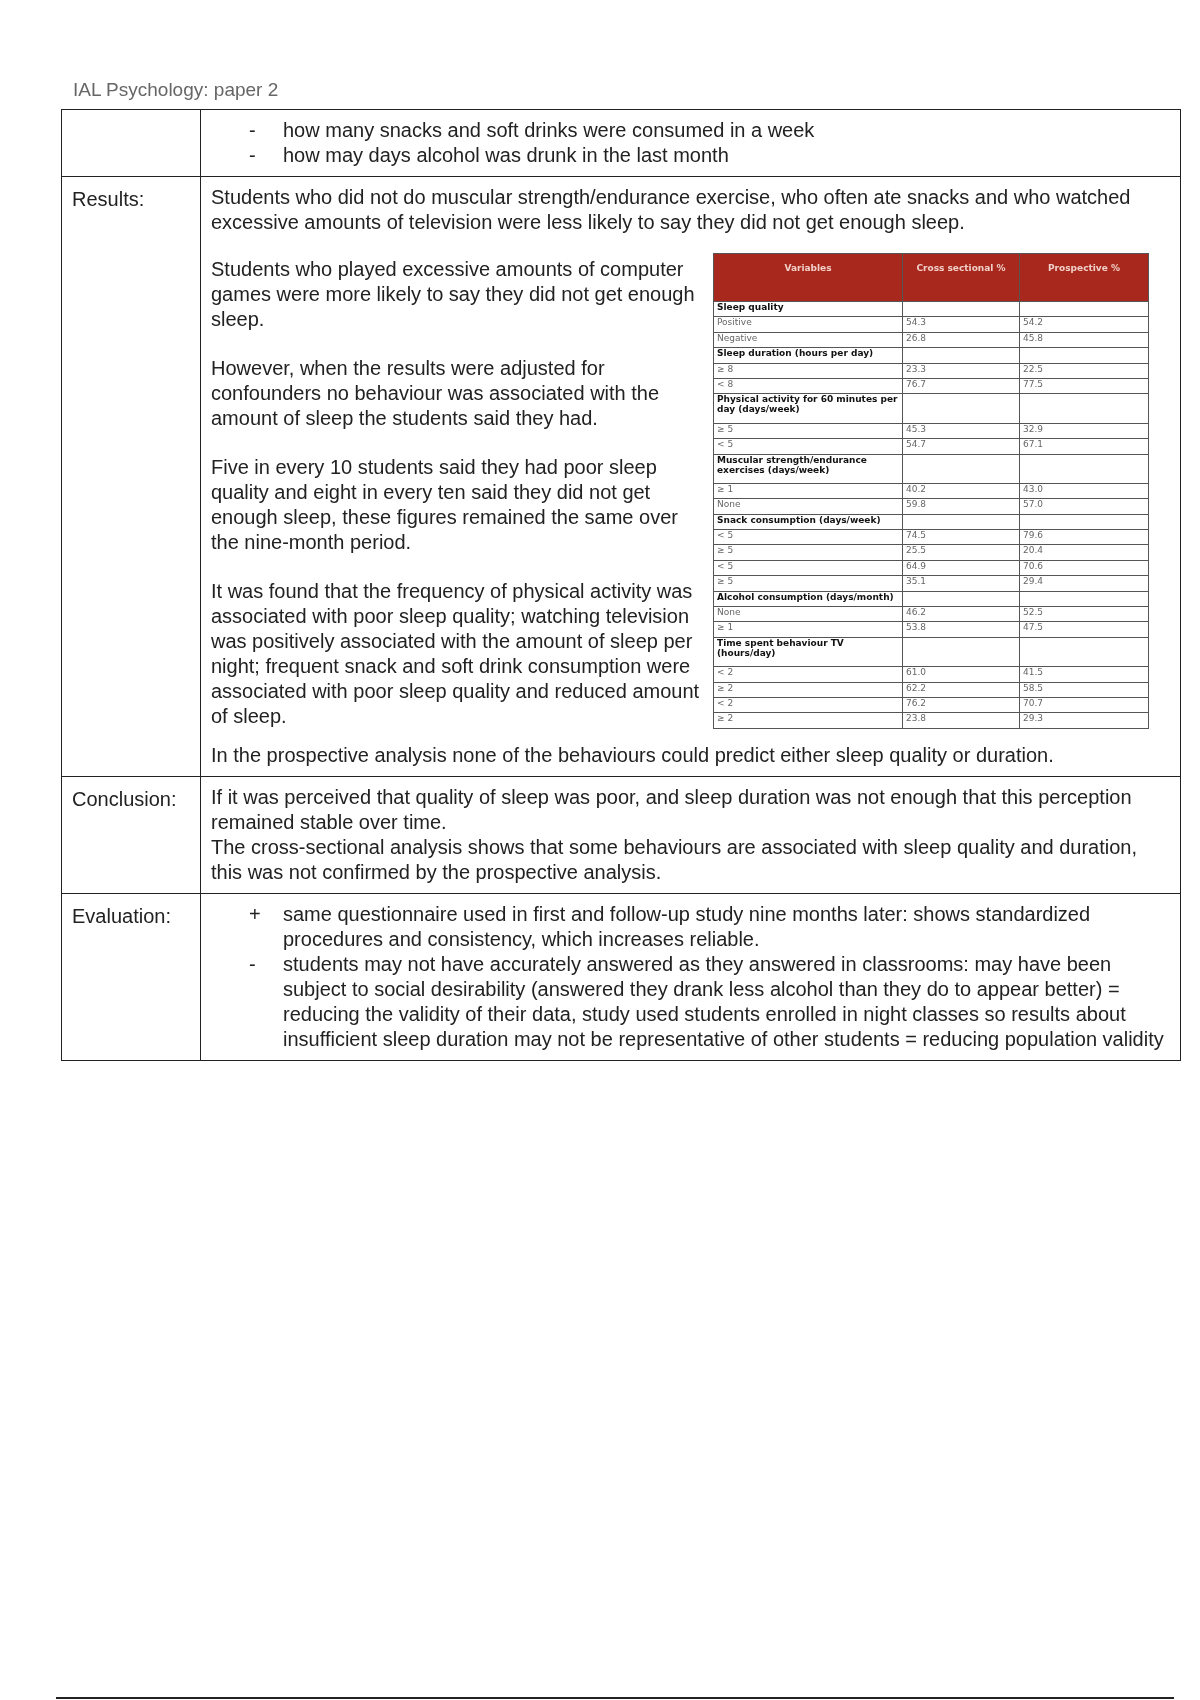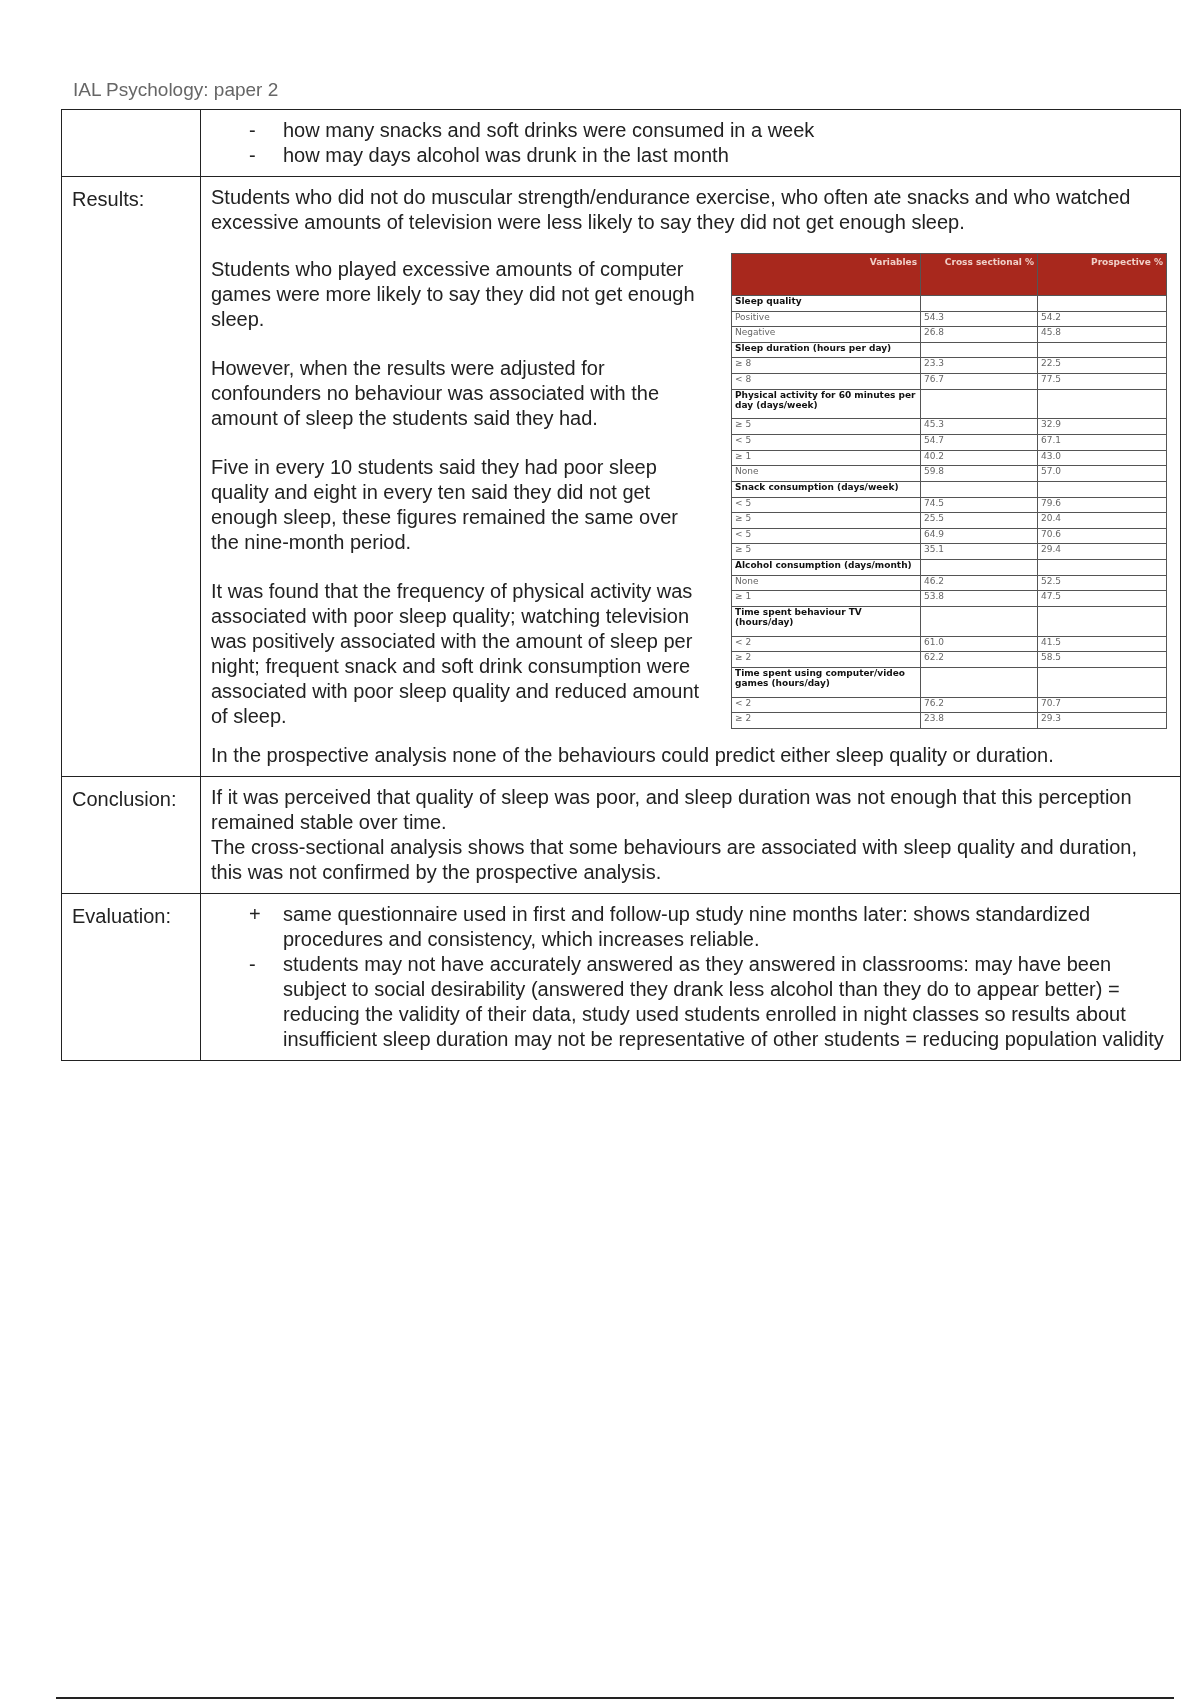--- a/index.html
+++ b/index.html
@@ -5,27 +5,27 @@
   html,body{margin:0;padding:0;background:#fff;}
   body{width:1200px;height:1700px;position:relative;font-family:"Liberation Sans",sans-serif;color:#222;overflow:hidden;}
   .header{position:absolute;left:73px;top:79px;font-size:19px;color:#666;}
   .doc-table{position:absolute;left:61px;top:109px;width:1120px;border-collapse:collapse;}
   .doc-table td{border:1.5px solid #222;vertical-align:top;font-size:20px;line-height:25px;}
   .lab{width:128px;padding:10px 0 0 10px;}
   .cnt{padding:8px 10px 8px 10px;}
   .bullets{margin:0;padding:0;list-style:none;}
   .bullets li{position:relative;padding-left:72px;}
   .bullets li .mk{position:absolute;left:38px;top:0;width:20px;text-align:left;}
-  .res-wrap{display:flex;gap:20px;margin-top:12px;}
+  .res-wrap{display:flex;gap:2px;margin-top:12px;}
   .res-left{width:500px;}
   .res-left p{margin:0 0 24px 0;}
   .res-left p:last-child{margin-bottom:0;}
   .mini{width:436px;border-collapse:collapse;font-family:"DejaVu Sans",sans-serif;font-size:9px;line-height:10px;margin-top:6px;}
   .mini td,.mini th{border:1px solid #555;padding:0 3px;font-size:9px;line-height:10px;}
-  .mini th{background:#a8281d;color:#f0d0c8;font-weight:bold;height:38px;vertical-align:top;padding-top:3px;text-align:right;}
+  .mini th{background:#a8281d;color:#f0d0c8;font-weight:bold;height:38px;vertical-align:top;padding-top:9px;text-align:center;}
   .mini td.cat{font-weight:bold;color:#111;}
   .mini td.sub{color:#666;}
   .mini td.num{color:#666;}
   .mini .c1{width:182px;}
   .mini .c2{width:110px;}
   .footer-line{position:absolute;left:56px;top:1697px;width:1118px;height:2px;background:#222;}
   p{margin:0;}
 </style>
 </head>
 <body>
@@ -102,20 +102,25 @@
                   <td class="sub">≥ 5</td>
                   <td class="num">45.3</td>
                   <td class="num">32.9</td>
                 </tr>
                 <tr>
                   <td class="sub">&lt; 5</td>
                   <td class="num">54.7</td>
                   <td class="num">67.1</td>
                 </tr>
                 <tr>
+                  <td class="cat">Muscular strength/endurance exercises (days/week)</td>
+                  <td class="num"></td>
+                  <td class="num"></td>
+                </tr>
+                <tr>
                   <td class="sub">≥ 1</td>
                   <td class="num">40.2</td>
                   <td class="num">43.0</td>
                 </tr>
                 <tr>
                   <td class="sub">None</td>
                   <td class="num">59.8</td>
                   <td class="num">57.0</td>
                 </tr>
                 <tr>
@@ -165,25 +170,20 @@
                 </tr>
                 <tr>
                   <td class="sub">&lt; 2</td>
                   <td class="num">61.0</td>
                   <td class="num">41.5</td>
                 </tr>
                 <tr>
                   <td class="sub">≥ 2</td>
                   <td class="num">62.2</td>
                   <td class="num">58.5</td>
-                </tr>
-                <tr>
-                  <td class="cat">Time spent using computer/video games (hours/day)</td>
-                  <td class="num"></td>
-                  <td class="num"></td>
                 </tr>
                 <tr>
                   <td class="sub">&lt; 2</td>
                   <td class="num">76.2</td>
                   <td class="num">70.7</td>
                 </tr>
                 <tr>
                   <td class="sub">≥ 2</td>
                   <td class="num">23.8</td>
                   <td class="num">29.3</td>

